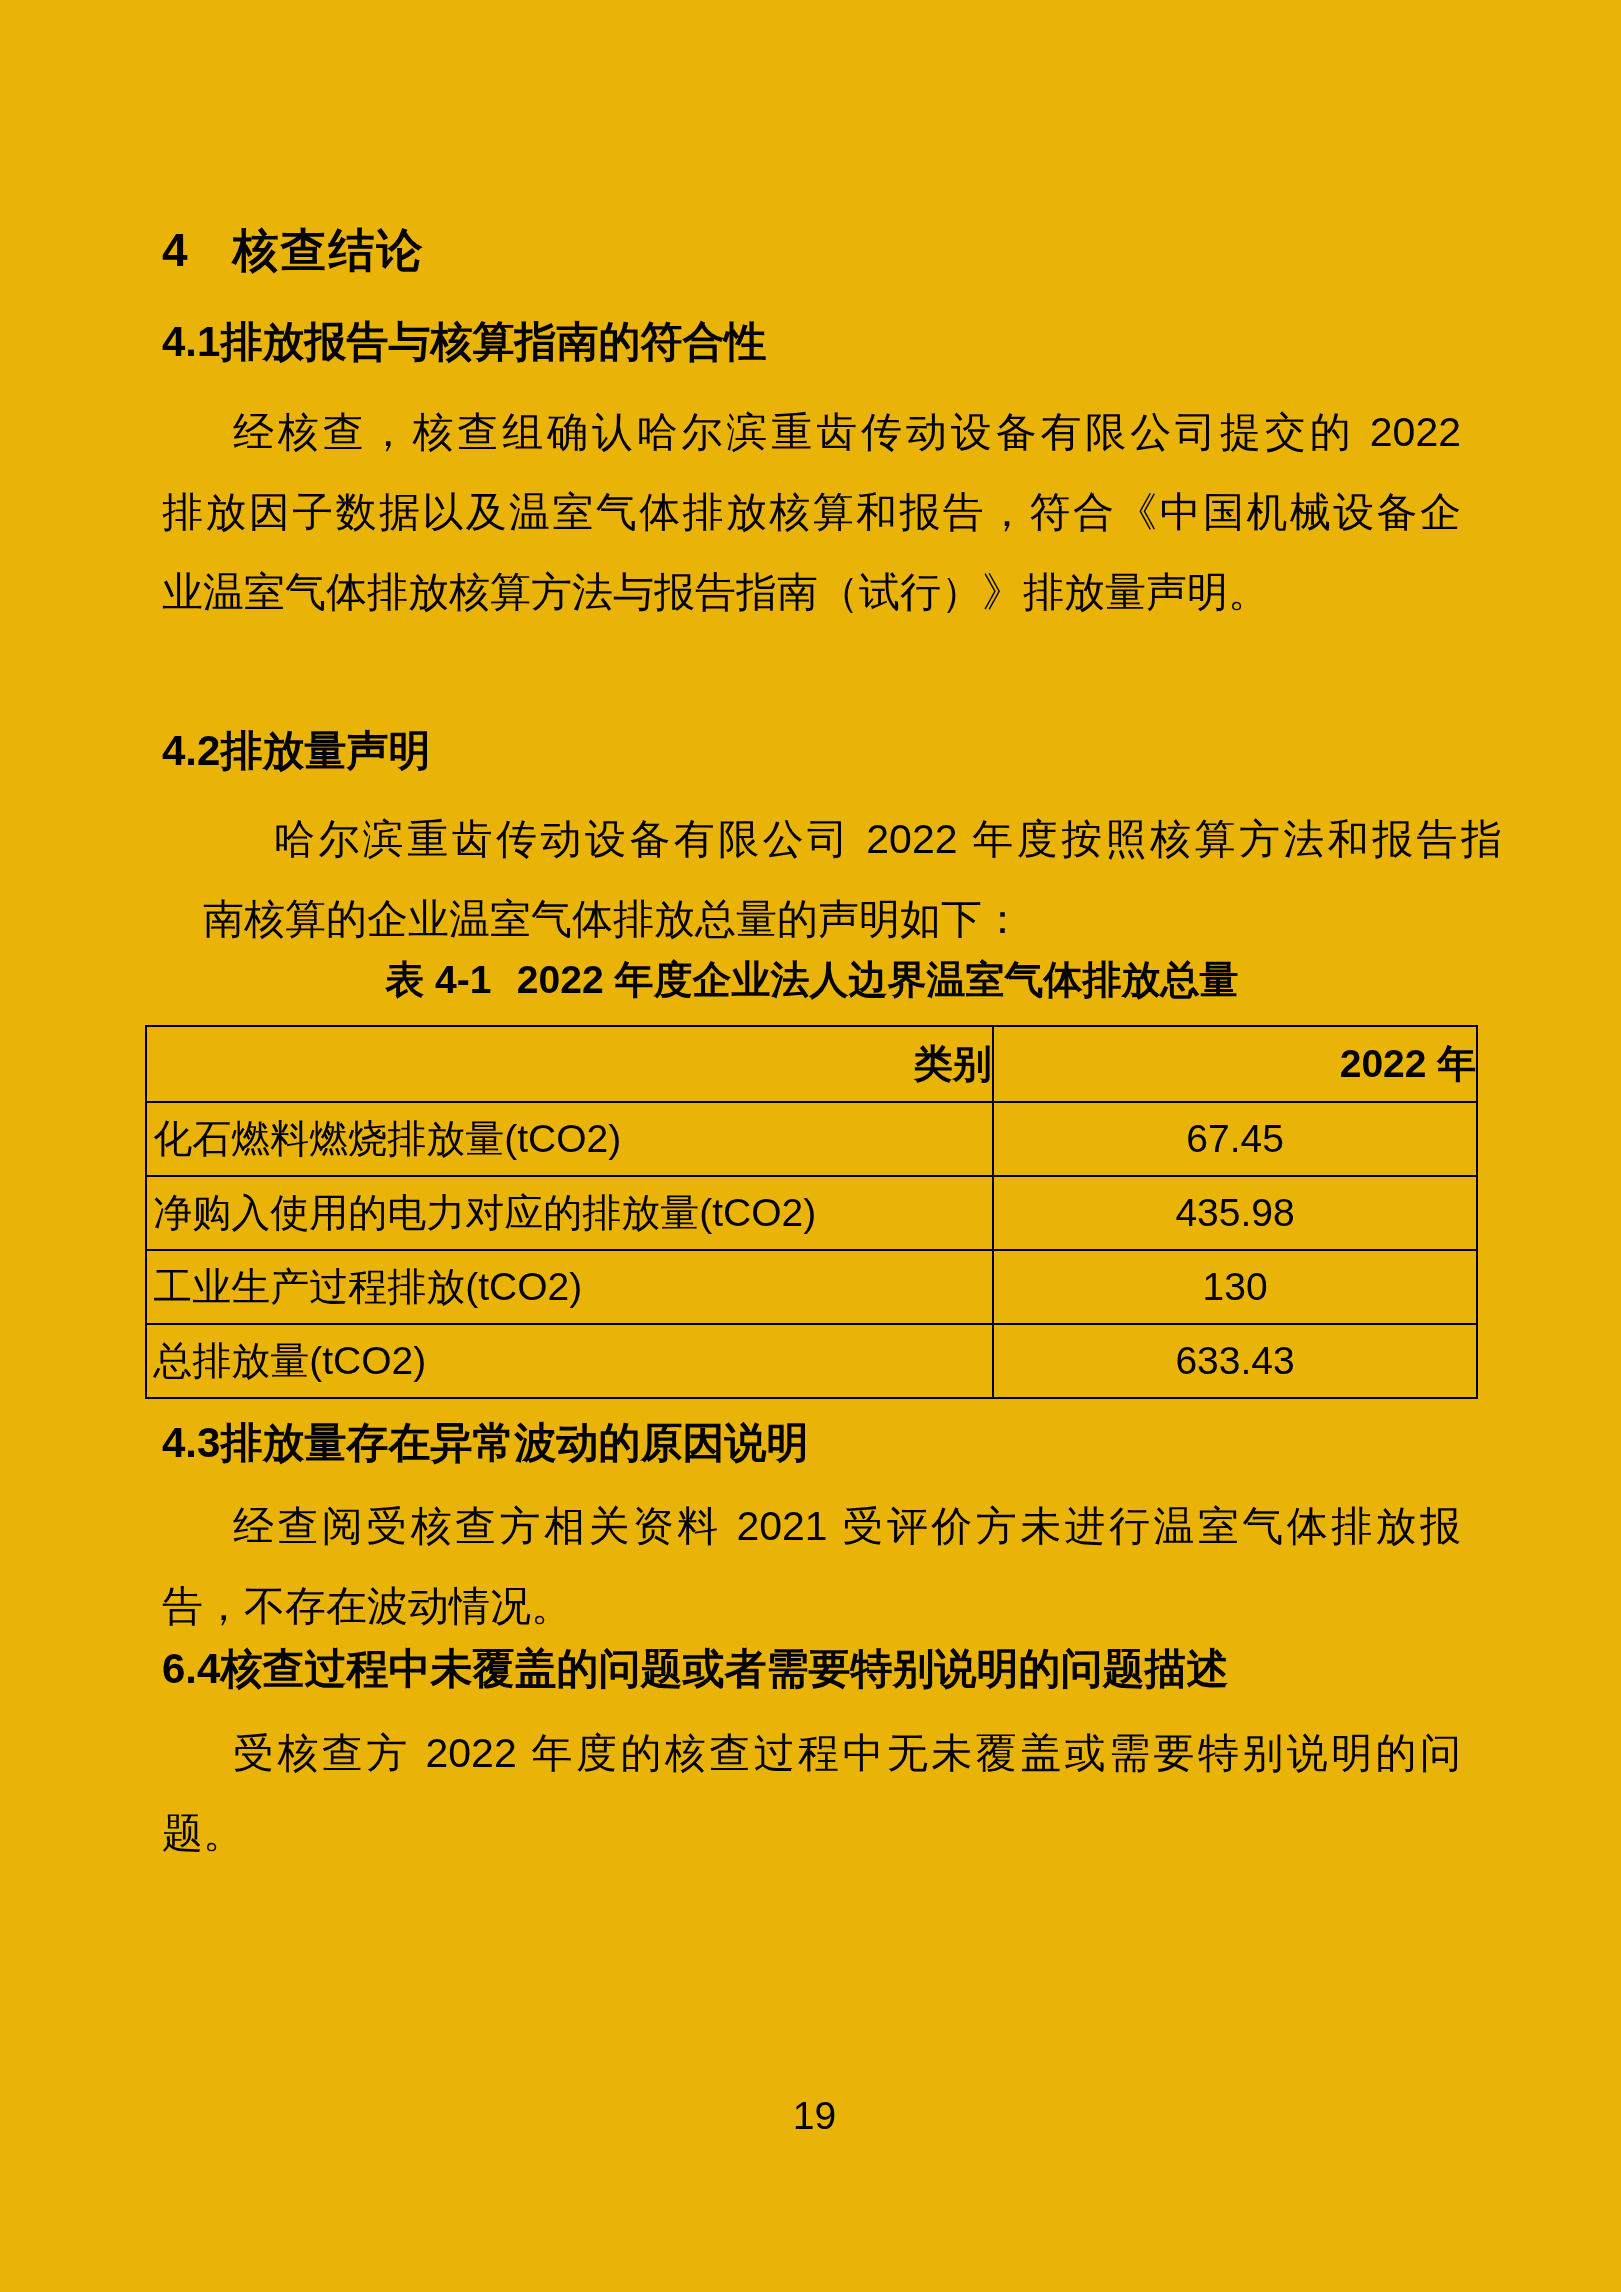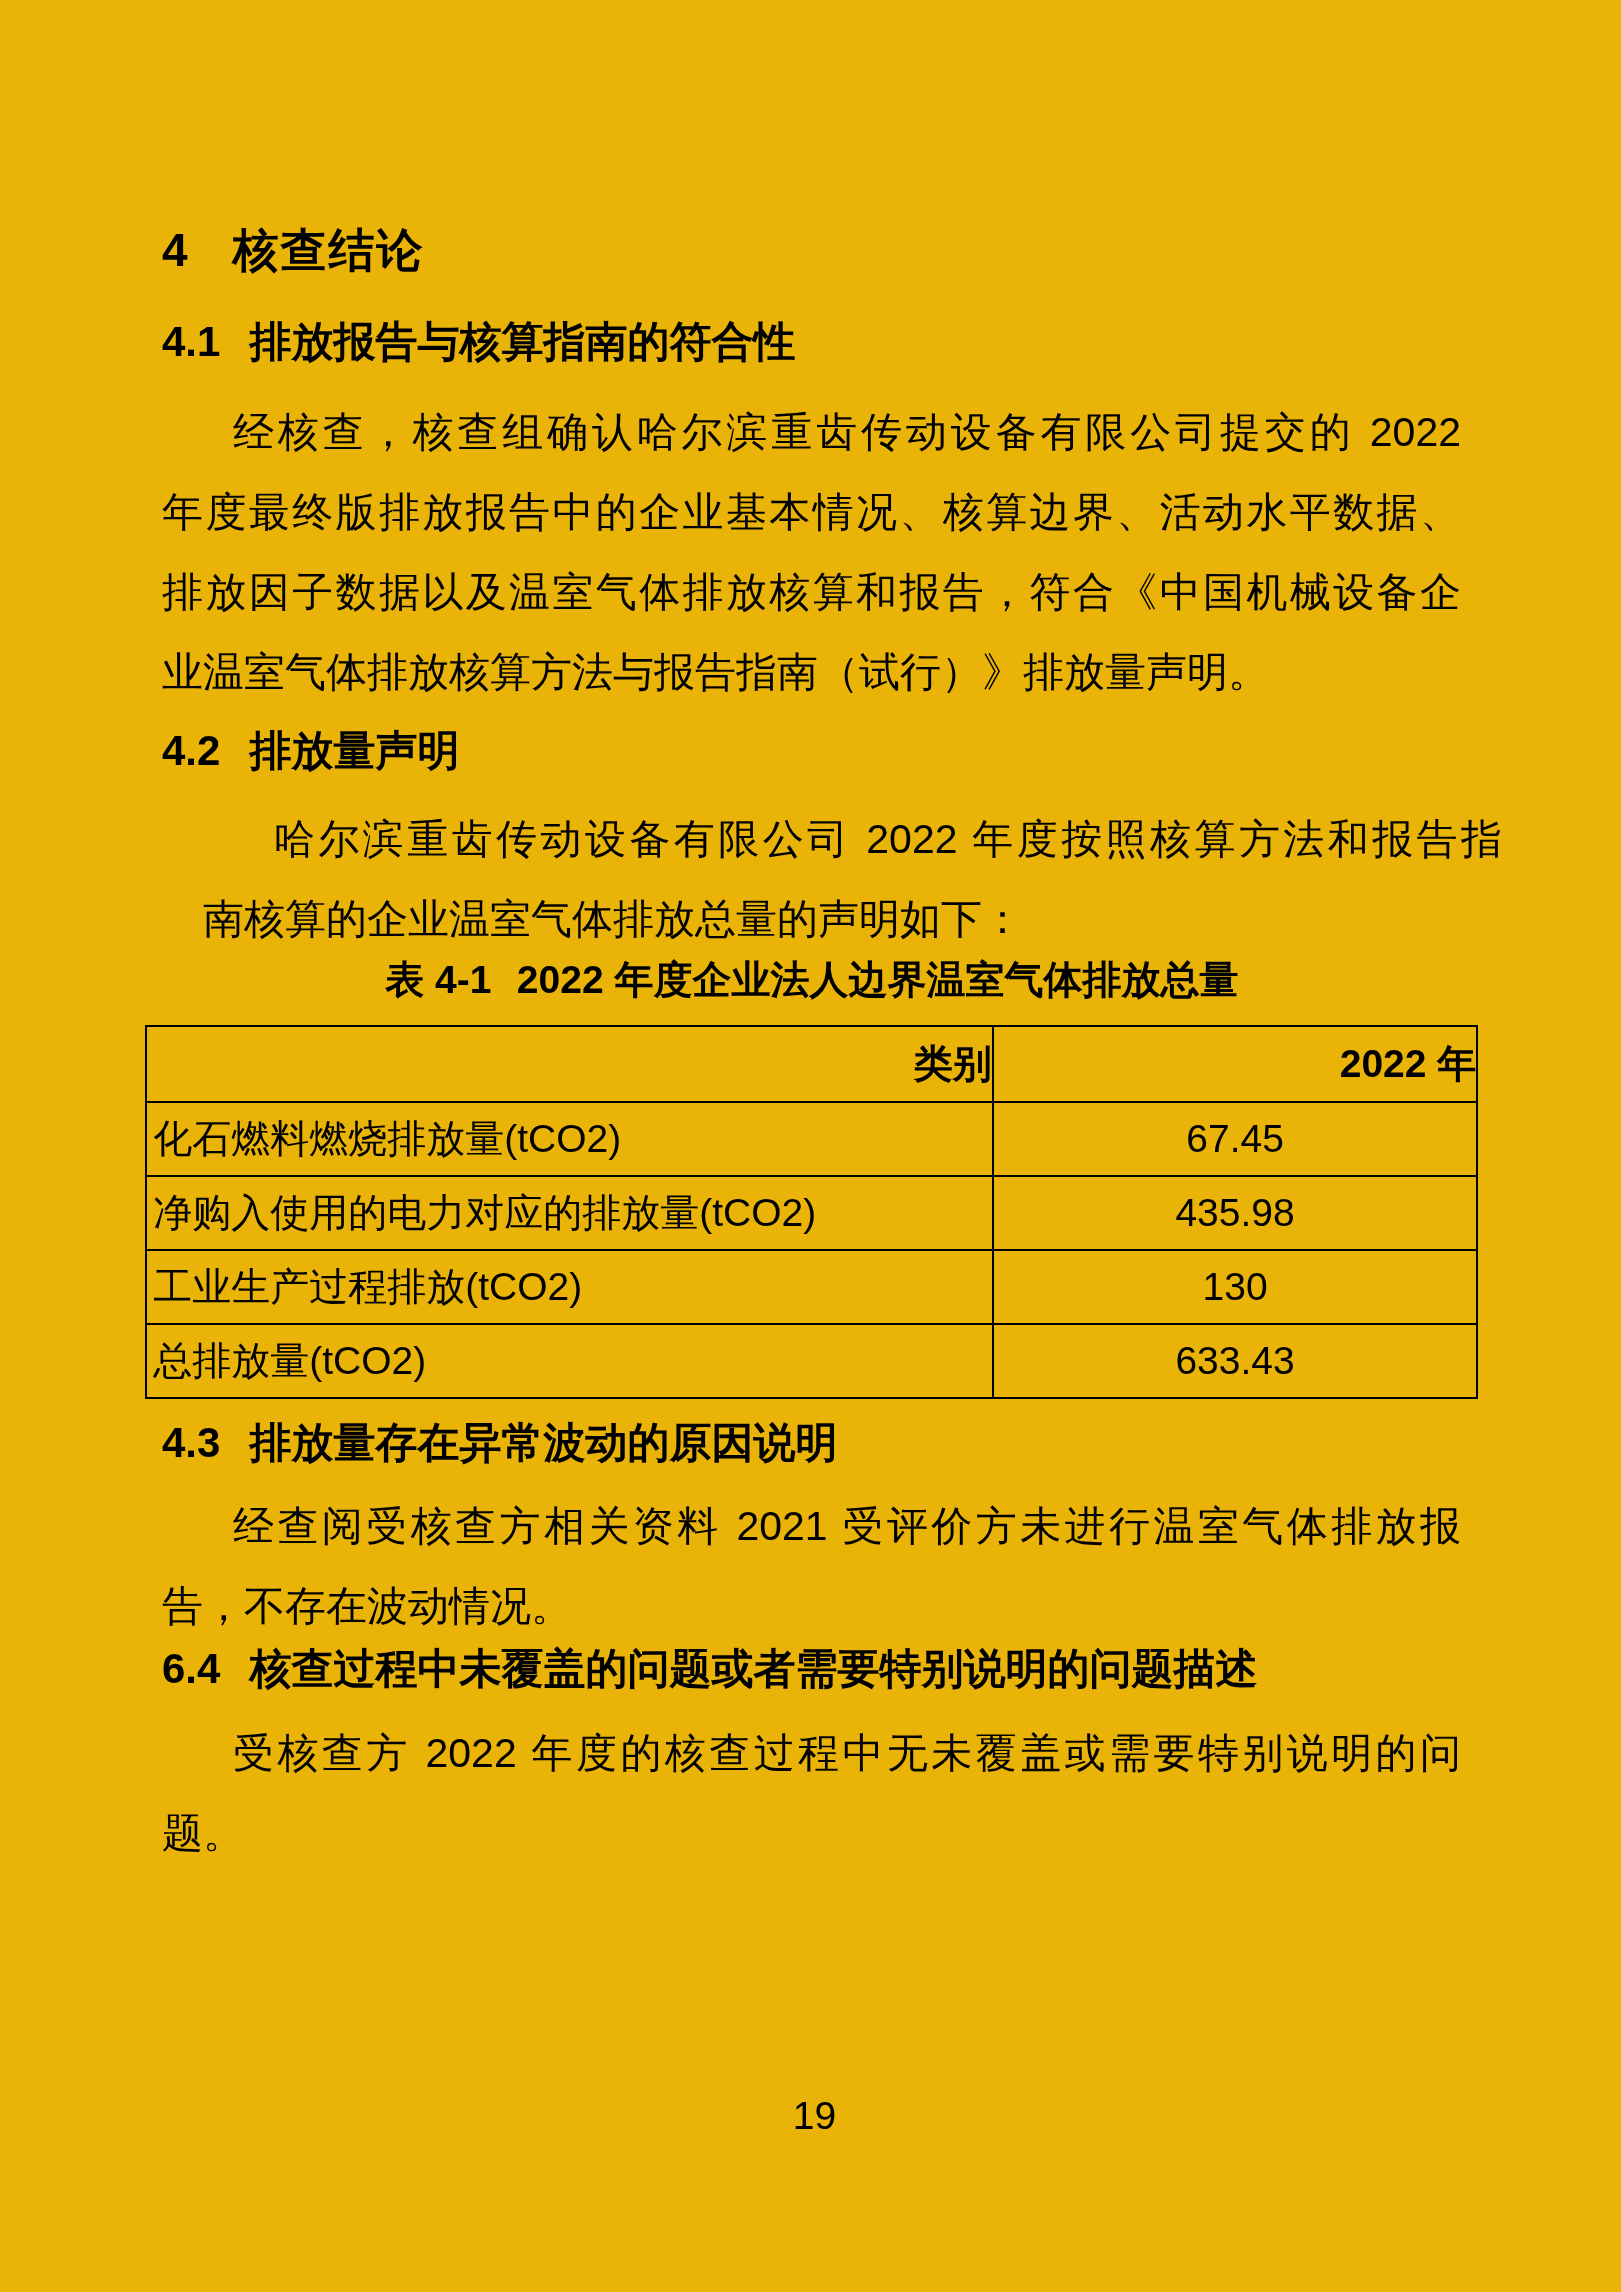--- a/index.html
+++ b/index.html
@@ -28,21 +28,21 @@
     white-space: nowrap;
   }
   .h1 .num { margin-right: 43px; }
   .h2 {
     position: absolute;
     left: 0;
     font-size: 42px;
     font-weight: bold;
     white-space: nowrap;
   }
-  .h2 .num { margin-right: 29px; }
+  .h2 .num { }
   .s41 { top: 314px; }
   .s42 { top: 723px; }
   .s43 { top: 1415px; }
   .s44 { top: 1641px; }
   .para {
     position: absolute;
     left: 0;
     width: 1299px;
     font-size: 41px;
   }
@@ -117,21 +117,20 @@
     <div class="h1">
       <span class="num">4</span><span>核查结论</span>
     </div>
 
     <div class="h2 s41">
       <span class="num">4.1</span><span>排放报告与核算指南的符合性</span>
     </div>
 
     <div class="para p41">
       <div class="pl first">经核查，核查组确认哈尔滨重齿传动设备有限公司提交的 2022</div>
-      <div class="pl">年度最终版排放报告中的企业基本情况、核算边界、活动水平数据、</div>
       <div class="pl">排放因子数据以及温室气体排放核算和报告，符合《中国机械设备企</div>
       <div class="pl last">业温室气体排放核算方法与报告指南（试行）》排放量声明。</div>
     </div>
 
     <div class="h2 s42">
       <span class="num">4.2</span><span>排放量声明</span>
     </div>
 
     <div class="para p42">
       <div class="pl first">哈尔滨重齿传动设备有限公司 2022 年度按照核算方法和报告指</div>

